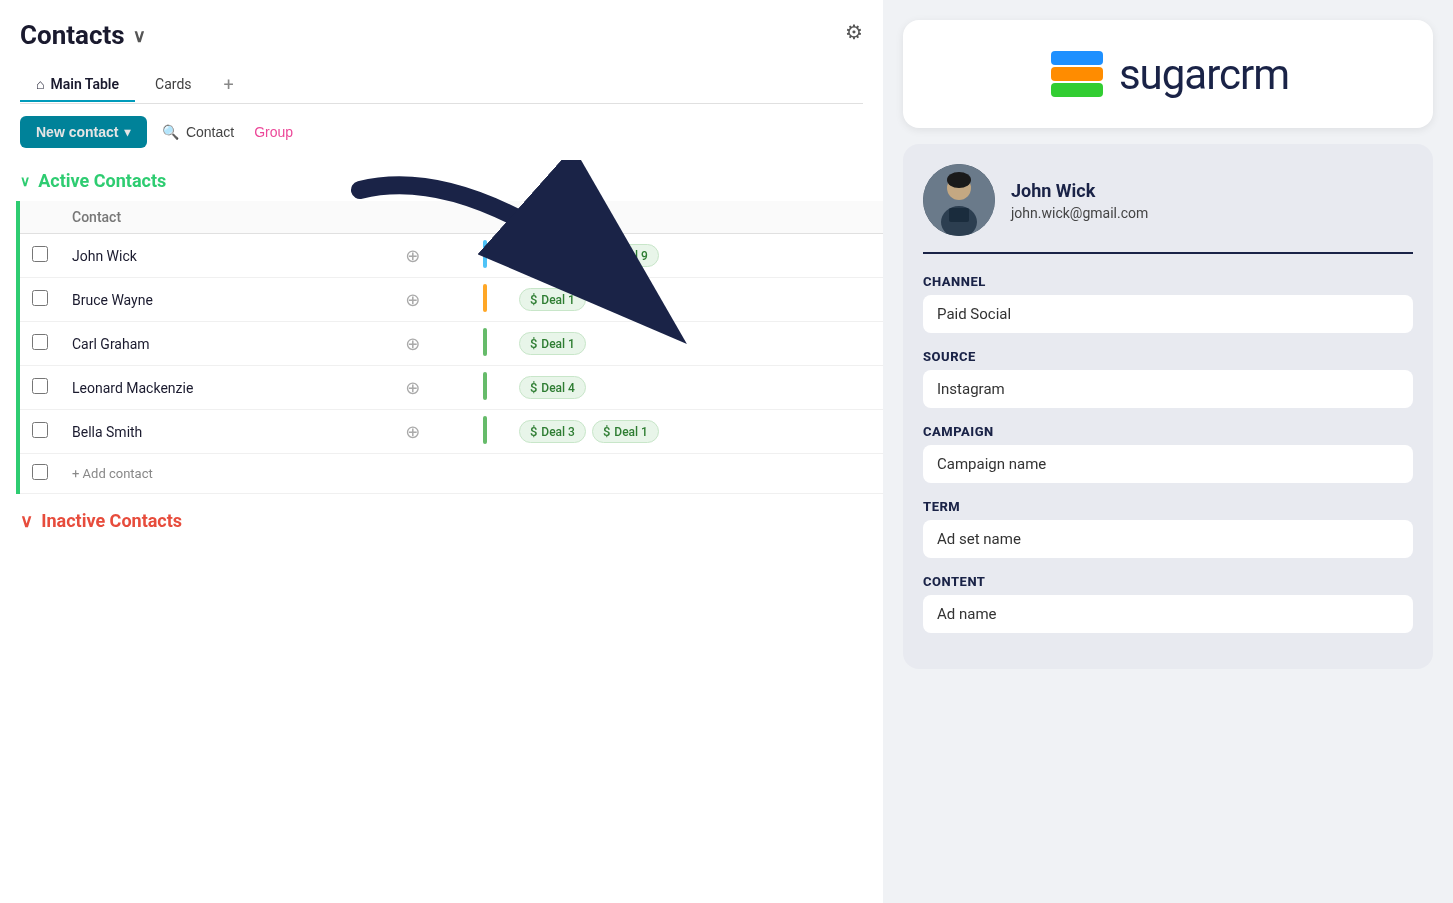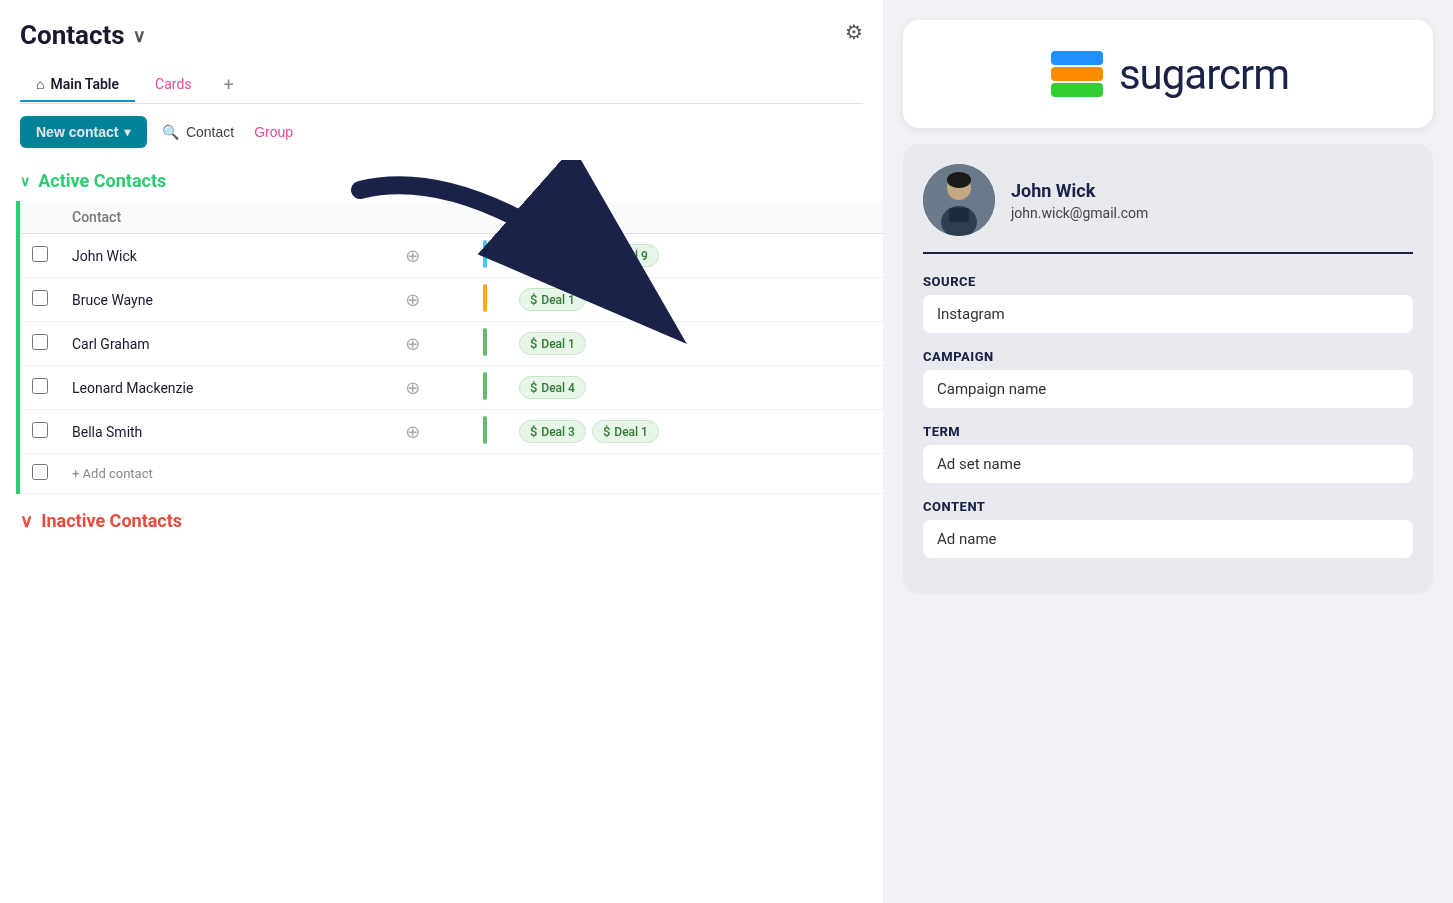--- a/index.html
+++ b/index.html
@@ -41,21 +41,21 @@
       gap: 4px;
       border-bottom: 1px solid #e0e0e0;
       padding-bottom: 0;
     }
     .tab {
       display: flex;
       align-items: center;
       gap: 6px;
       padding: 8px 16px;
       font-size: 14px;
-      color: #ec4899;
+      color: #404040;
       cursor: pointer;
       border-bottom: 2px solid transparent;
       margin-bottom: -1px;
     }
     .tab.active {
       color: #1a1a2e;
       border-bottom: 2px solid #009bbb;
       font-weight: 600;
     }
     .tab-icon { font-size: 14px; }
@@ -525,20 +525,24 @@
         </svg>
       </div>
       <div class="contact-name-email">
         <div class="contact-name-text">John Wick</div>
         <div class="contact-email">john.wick@gmail.com</div>
       </div>
     </div>
 
     <div id="crm-fields">
         <div class="field-group">
+          <div class="field-label">CHANNEL</div>
+          <div class="field-value">Paid Social</div>
+        </div>
+        <div class="field-group">
           <div class="field-label">SOURCE</div>
           <div class="field-value">Instagram</div>
         </div>
         <div class="field-group">
           <div class="field-label">CAMPAIGN</div>
           <div class="field-value">Campaign name</div>
         </div>
         <div class="field-group">
           <div class="field-label">TERM</div>
           <div class="field-value">Ad set name</div>

